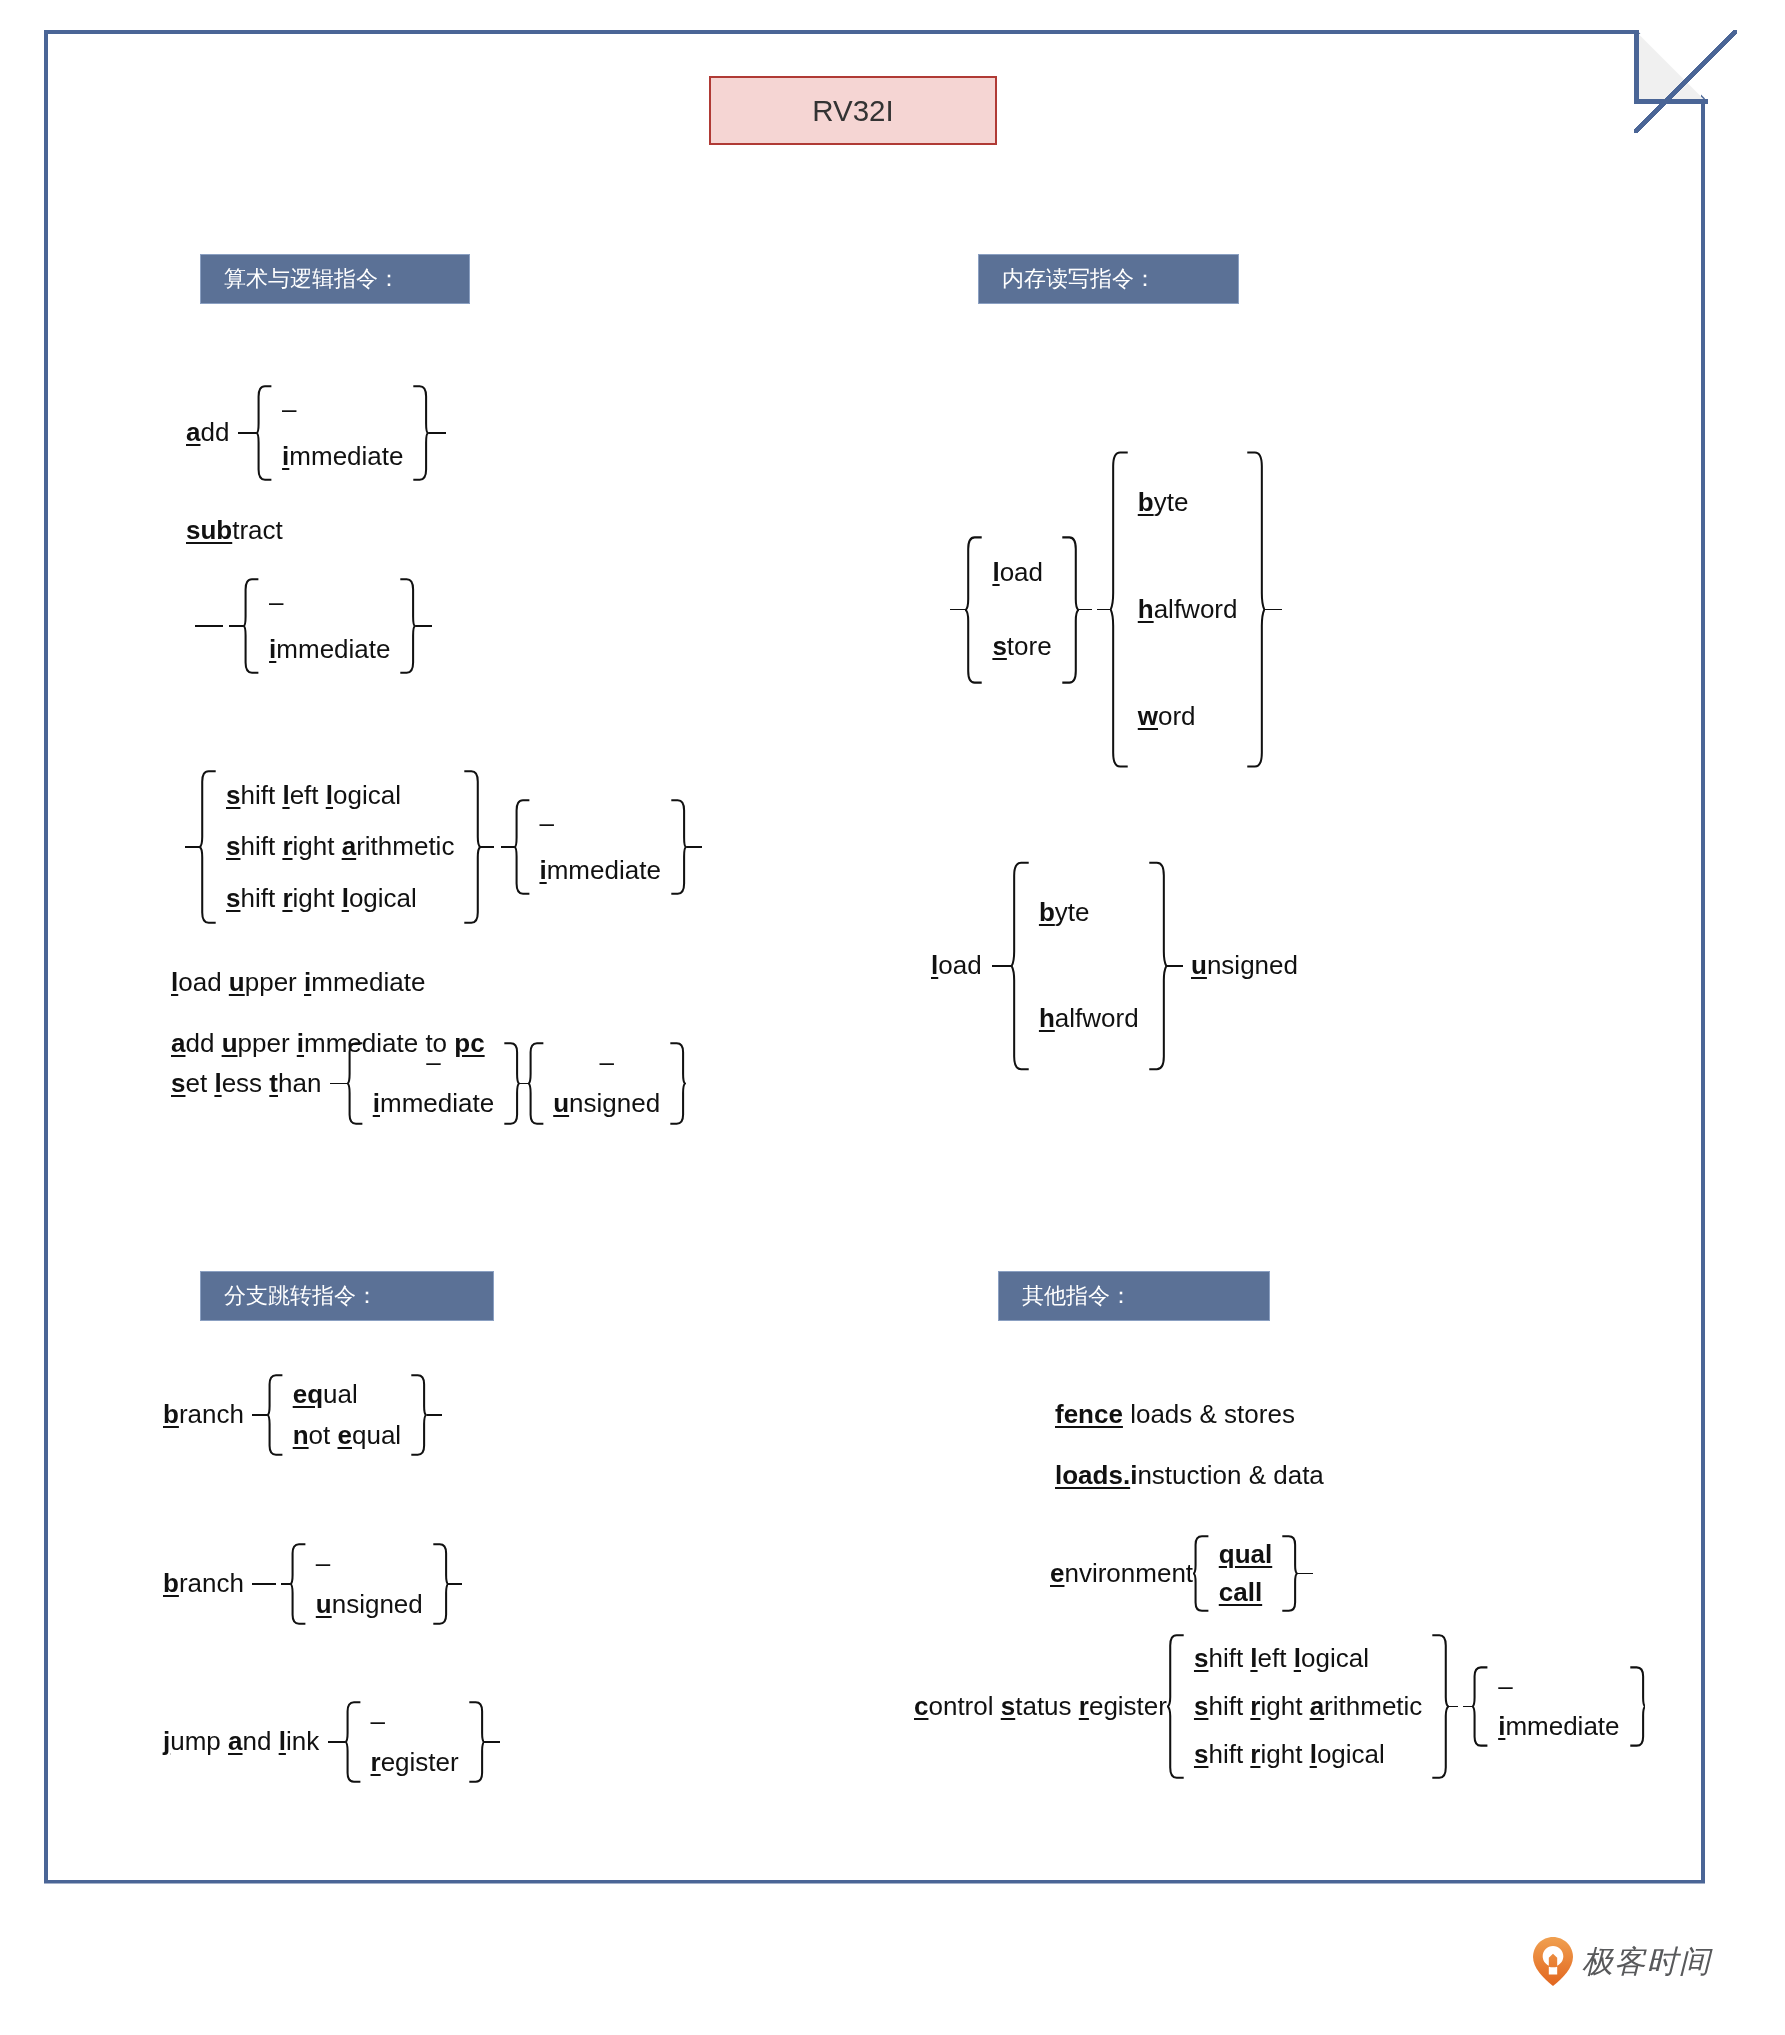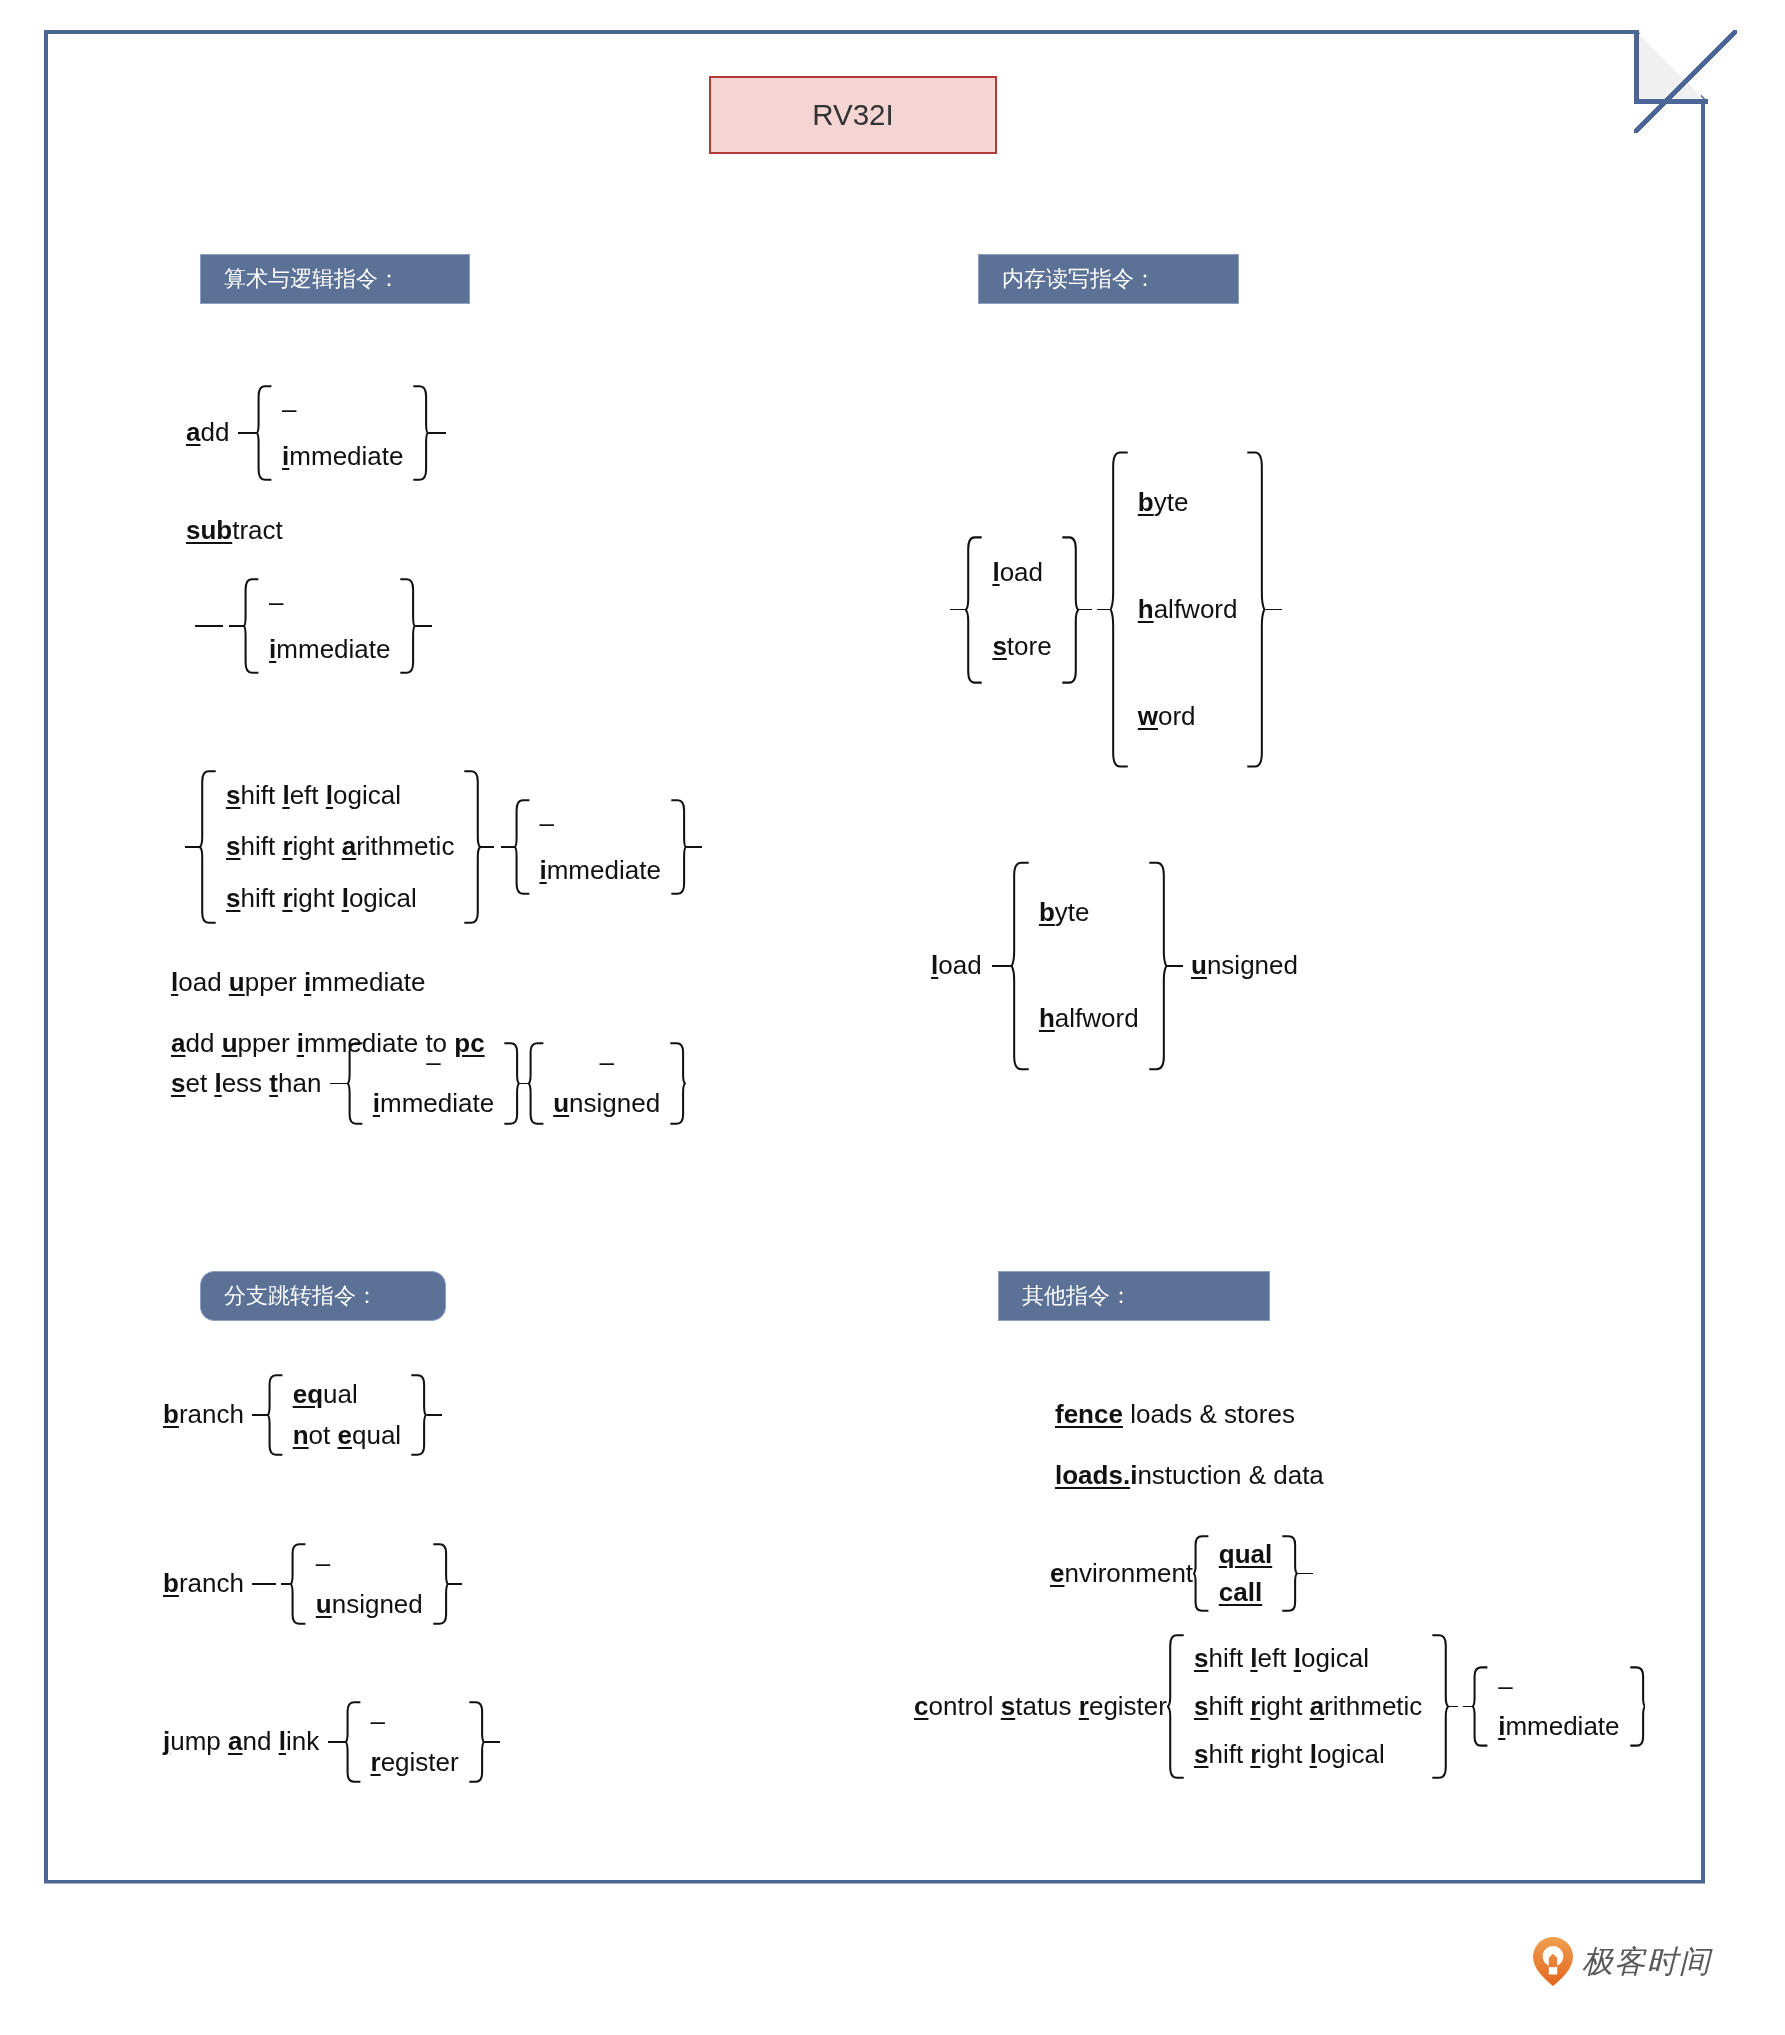--- a/index.html
+++ b/index.html
@@ -24,21 +24,21 @@
   #fold-edge-1{position:absolute;left:1634px;top:29.5px;width:4.5px;height:74px;background:#4a6596;}
   #fold-edge-2{position:absolute;left:1634px;top:99px;width:74px;height:4.5px;background:#4a6596;}
   #fold-edge-3{
     position:absolute;left:1634px;top:29.5px;width:103px;height:103px;
     background:linear-gradient(to bottom right,transparent calc(50% - 2.6px),#4a6596 calc(50% - 2.6px),#4a6596 calc(50% + 2.6px),transparent calc(50% + 2.6px));
     pointer-events:none;
   }
 
   
   #title-box{
-    position:absolute;left:709px;top:76px;width:288px;height:78px;
+    position:absolute;left:709px;top:76px;width:288px;height:69px;
     background:#f5d5d3;border:2.6px solid #b03a35;box-sizing:border-box;
     display:flex;align-items:center;justify-content:center;
     font-size:29.5px;color:#333;
   }
 
   
   .sec-head{
     position:absolute;height:50px;
     background:#5b7196;border:1.9px solid #8ba0c2;box-sizing:border-box;
     color:#ffffff;font-size:22px;
@@ -84,21 +84,21 @@
 </div>
 
 <div class="sec-head" style="left:163px;top:254px;width:270px;">
   <span>算术与逻辑指令：</span>
 </div>
 
 <div class="sec-head" style="left:941px;top:254px;width:261px;">
   <span>内存读写指令：</span>
 </div>
 
-<div class="sec-head" style="left:163px;top:1271px;width:246px;border-radius:14px;">
+<div class="sec-head" style="left:163px;top:1271px;width:294px;">
   <span>分支跳转指令：</span>
 </div>
 
 <div class="sec-head" style="left:961px;top:1271px;width:272px;">
   <span>其他指令：</span>
 </div>
 
 <div class="expr" style="left:186px;top:385px;">
   <span class="lbl"><span class="m">a</span>dd</span>
   <span class="conn" style="width:18px;margin:0 0 0 9px;"></span>

